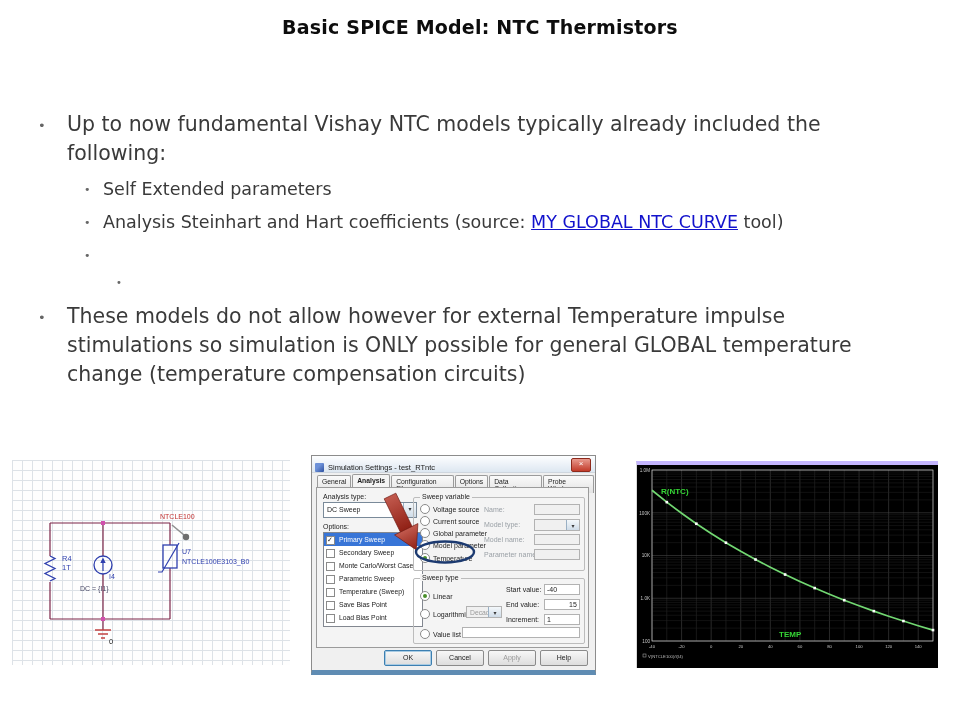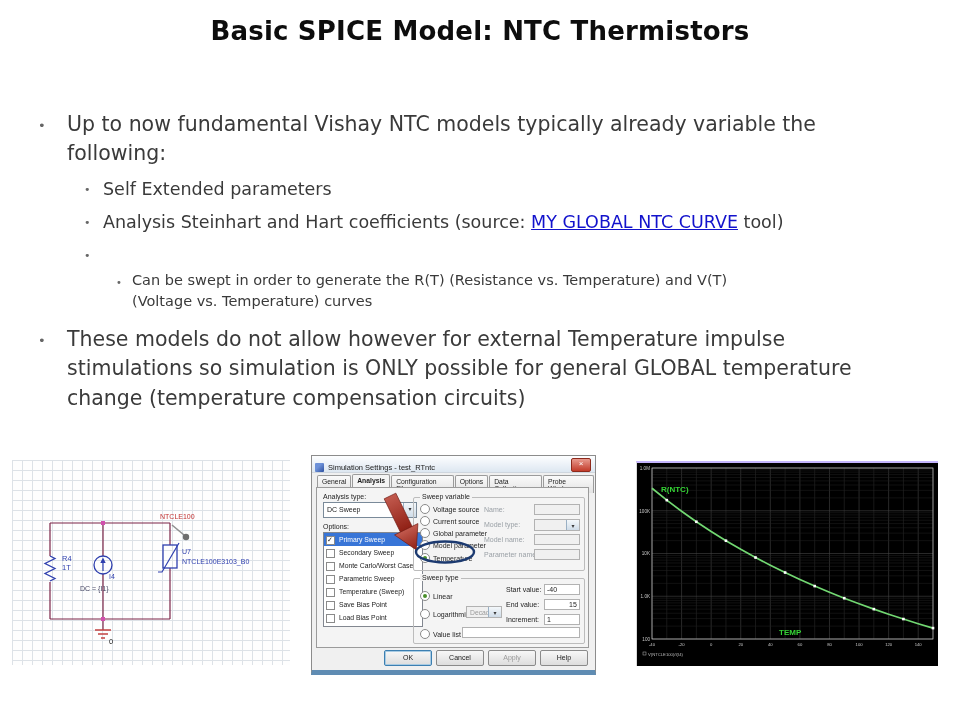--- a/index.html
+++ b/index.html
@@ -1,20 +1,20 @@
 <!DOCTYPE html>
 <html><head>
 <meta charset="utf-8">
 <style>
   html,body{margin:0;padding:0;background:#888;}
   .slide{position:relative;width:960px;height:720px;background:#ffffff;overflow:hidden;
          font-family:"DejaVu Sans",sans-serif;margin:0 auto;}
   
   .slide-title{position:absolute;top:16px;left:0;right:0;text-align:center;
-               font-size:26px;font-weight:bold;color:#0d0d0d;letter-spacing:.2px;}
+               font-size:19px;font-weight:bold;color:#0d0d0d;letter-spacing:.2px;}
   .bullets{position:absolute;top:110px;left:38px;width:858px;color:#3a3a3a;}
   .row{display:flex;align-items:flex-start;}
   .dot{flex:0 0 auto;color:#666;}
   .b1{font-size:20.5px;line-height:1.43;}
   .b1 .dot{width:29px;font-size:13px;padding-top:7px;}
   .b2{margin-top:12px;}
   .l2{margin-left:46px;font-size:17.5px;line-height:1.5;margin-top:7px;}
   .l2 .dot{width:19px;font-size:11px;padding-top:6px;}
   .l2 .txt{max-width:708px;}
   .l3{margin-left:78px;font-size:14.5px;line-height:1.5;margin-top:5px;}
@@ -74,49 +74,48 @@
   .tbox:disabled{background:#f0f0f0;color:#9a9a9a;}
   .ddbox{position:absolute;height:12px;background:#f0f0f0;border:1px solid #b2b2b2;
     color:#9a9a9a;font-size:6.8px;line-height:11px;padding-left:3px;box-sizing:border-box;}
   .btn{position:absolute;width:46px;height:14px;font-size:7px;text-align:center;line-height:13px;
     background:linear-gradient(#f7f7f7,#dddddd);border:1px solid #8a8a8a;border-radius:2px;color:#1c1c1c;}
   .btn.focus{border:1px solid #3c7fb1;box-shadow:0 0 0 1px #a8cbe3 inset;}
   .btn.disabled{color:#9a9a9a;}
   .overlay{position:absolute;left:0;top:0;width:283px;height:219px;pointer-events:none;z-index:5;}
   
   .chart-panel{position:absolute;left:636px;top:461px;width:301px;height:203px;background:#000;
-    border-top:2px solid #c4b5fd;border-left:1px solid #dadada;}
+    border-top:4px solid #c4b5fd;border-left:1px solid #dadada;}
   .chart-panel svg{display:block;}
 </style>
 </head>
 <body>
 
 <div class="slide">
 
   <div class="slide-title">Basic SPICE Model: NTC Thermistors</div>
 
   <div class="bullets">
     <div class="row b1">
       <span class="dot">•</span>
-      <span class="txt">Up to now fundamental Vishay NTC models typically already variable the following:</span>
+      <span class="txt">Up to now fundamental Vishay NTC models typically already included the following:</span>
     </div>
     <div class="row l2">
       <span class="dot">•</span>
       <span class="txt">Self Extended parameters</span>
     </div>
     <div class="row l2">
       <span class="dot">•</span>
       <span class="txt"><span>Analysis Steinhart and Hart coefficients (source: </span><span class="lnk">MY GLOBAL NTC CURVE</span><span> tool)</span></span>
     </div>
     <div class="row l2">
       <span class="dot">•</span>
     </div>
     <div class="row l3">
       <span class="dot">•</span>
-      <span class="txt">Can be swept in order to generate the R(T) (Resistance vs. Temperature) and V(T) (Voltage vs. Temperature) curves</span>
     </div>
     <div class="row b1 b2">
       <span class="dot">•</span>
       <span class="txt">These models do not allow however for external Temperature impulse stimulations so simulation is ONLY possible for general GLOBAL temperature change (temperature compensation circuits)</span>
     </div>
   </div>
 
   <div class="circuit-panel">
     <svg width="278" height="205" viewBox="0 0 278 205">
       <g stroke="#7b2346" stroke-width="1.2" fill="none">

